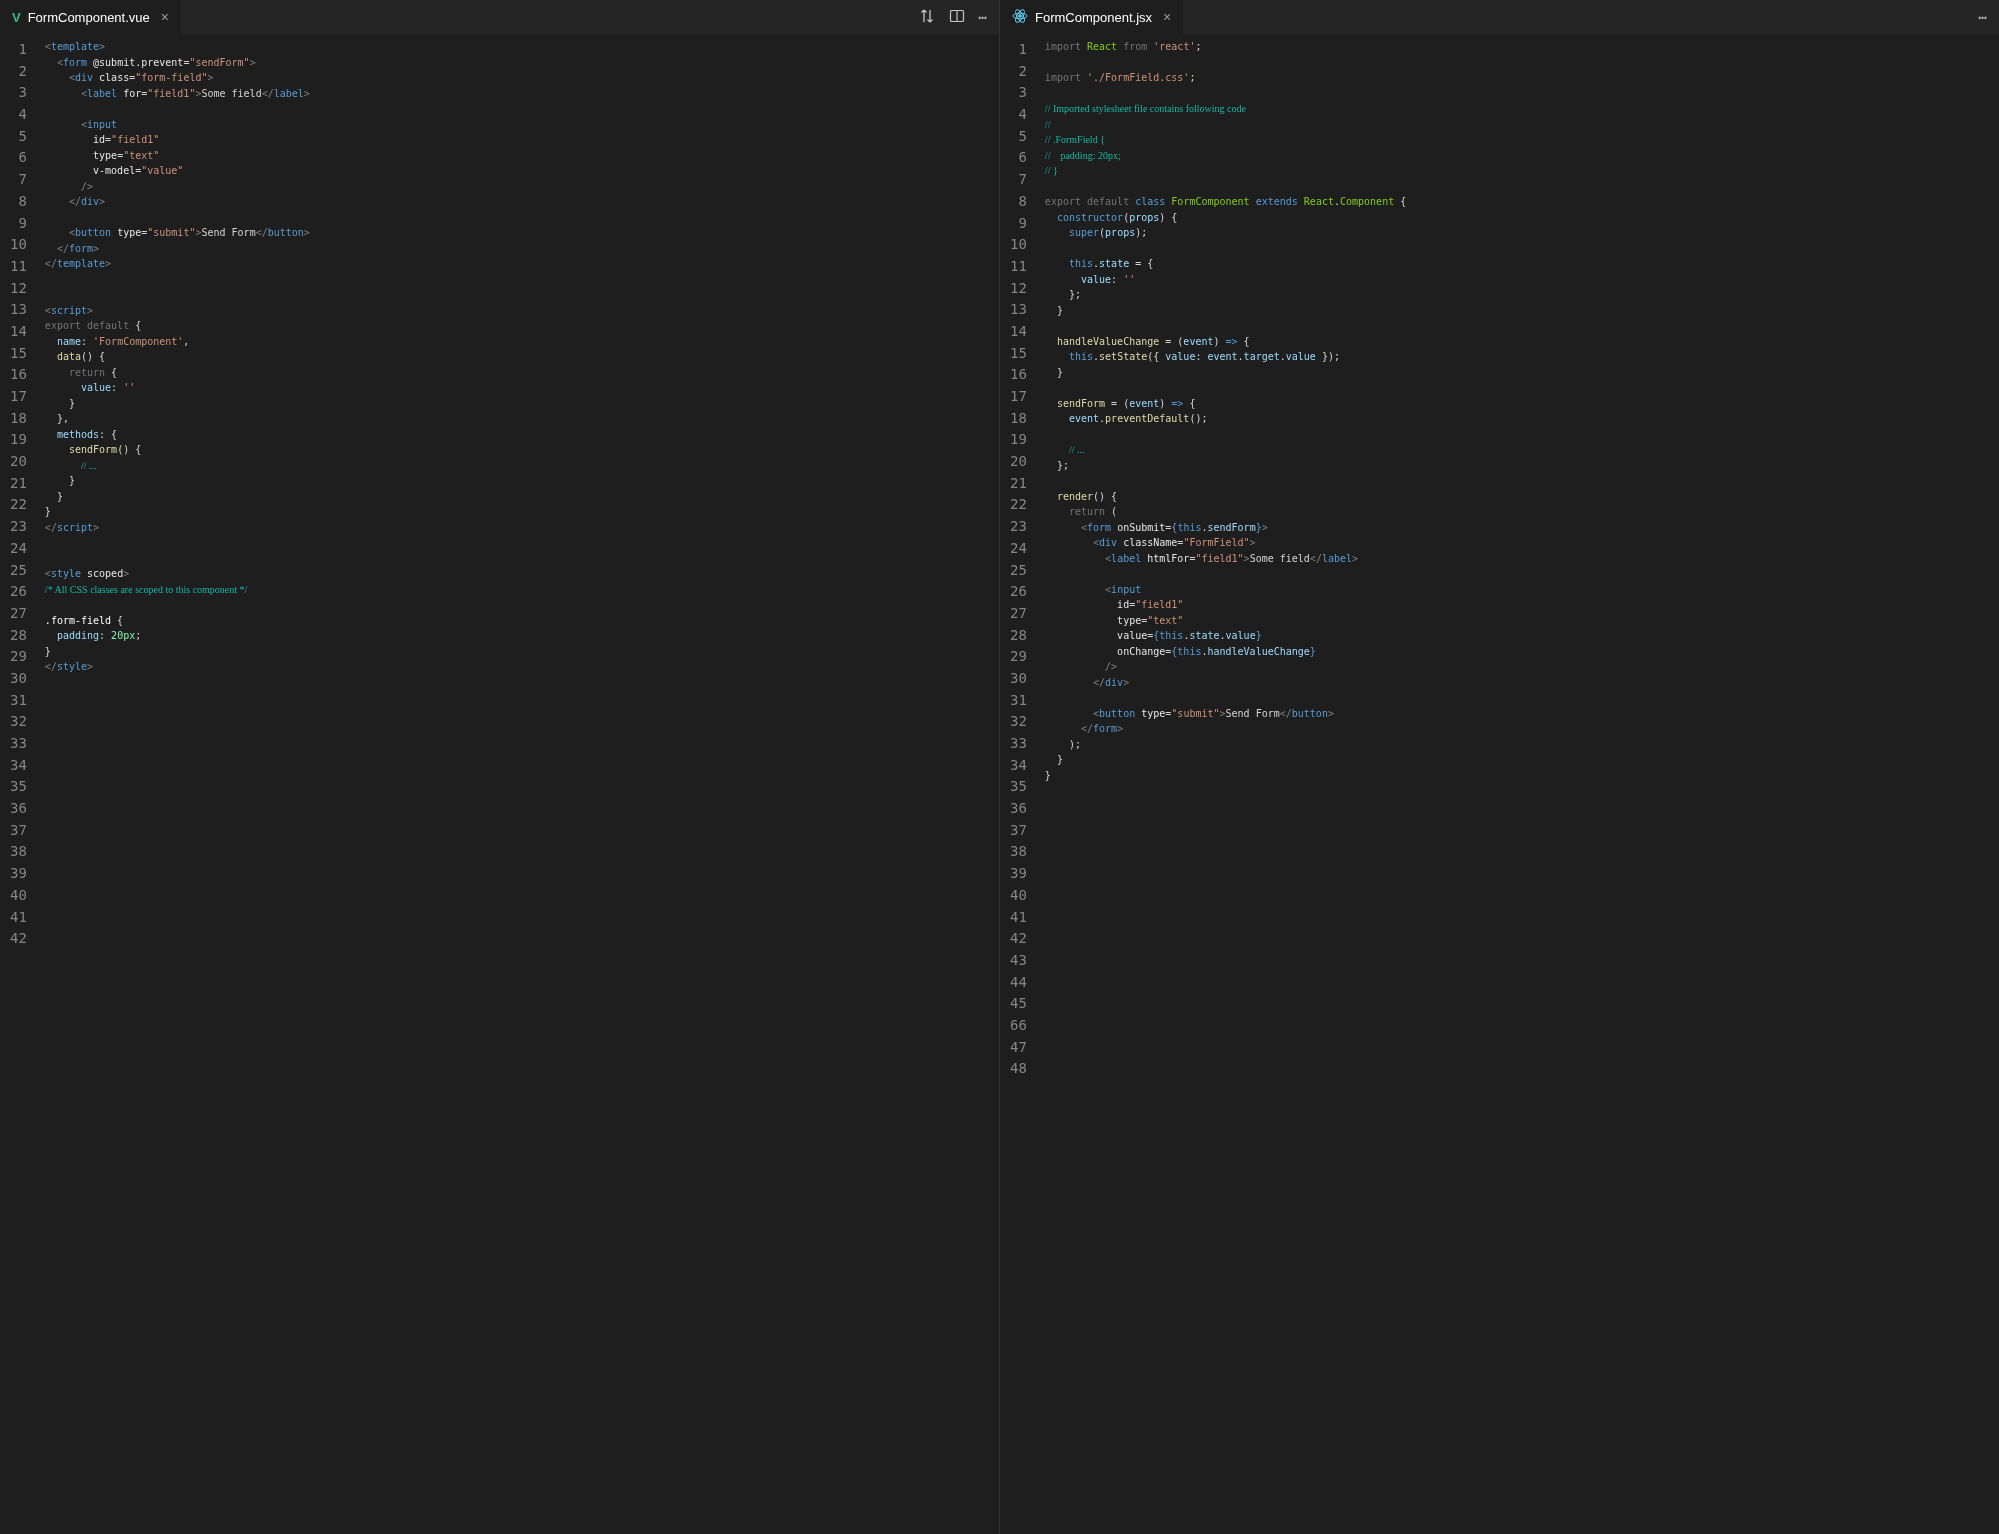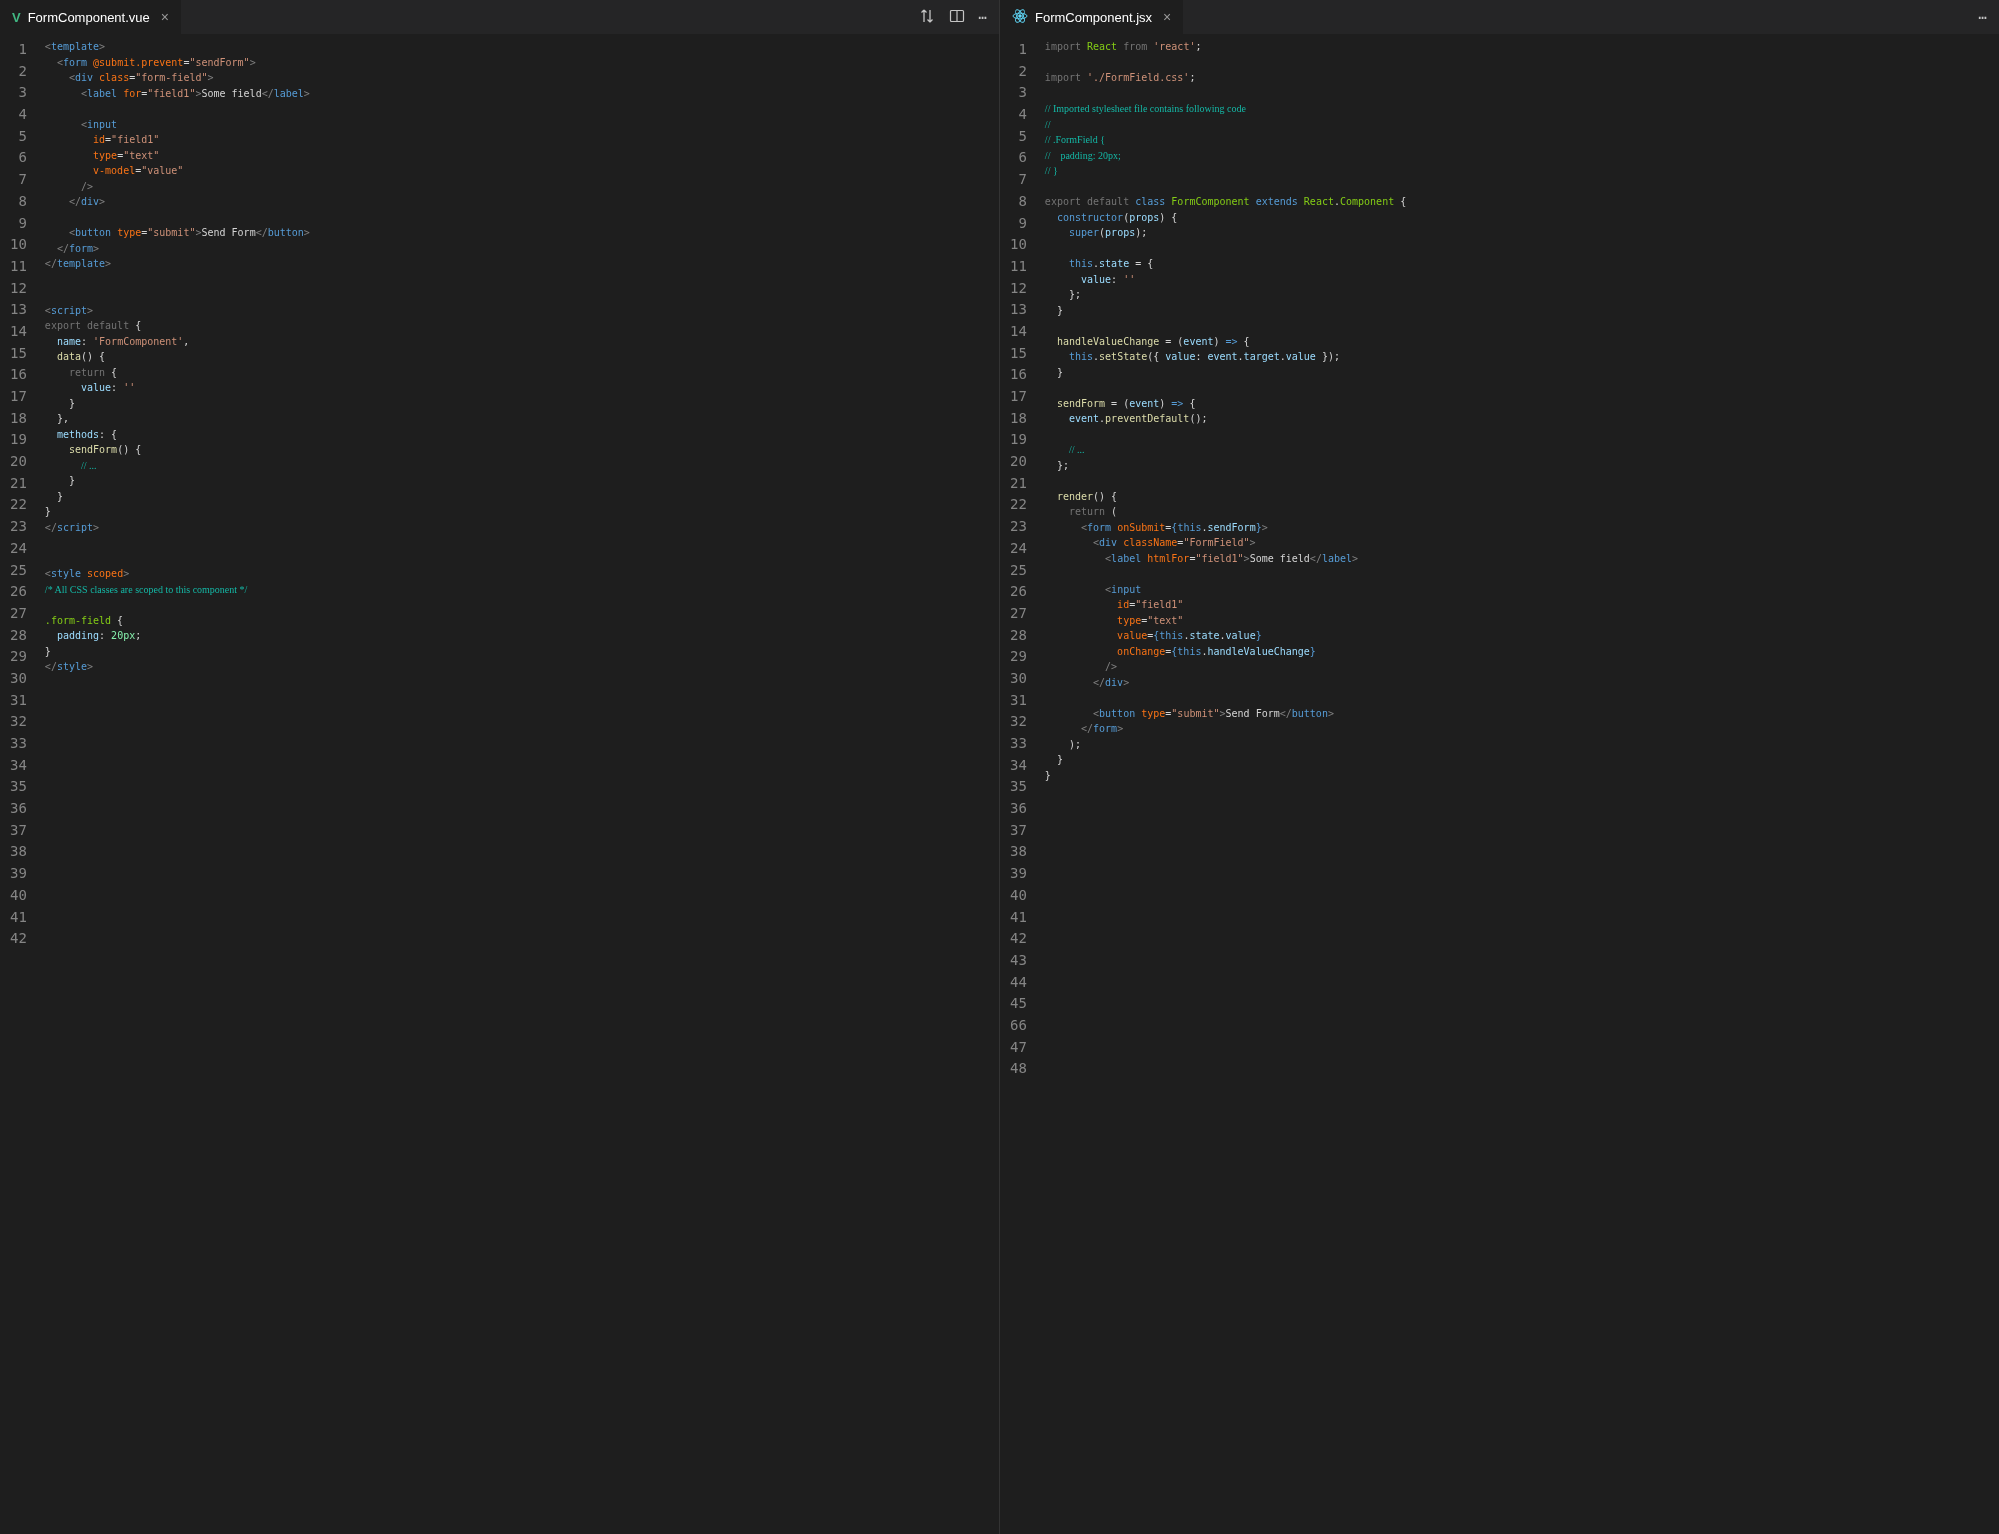--- a/index.html
+++ b/index.html
@@ -68,31 +68,31 @@
   flex: 1;
   font-size: 10px;
   line-height: 1.55;
   white-space: pre;
 }
 .code .line { height: 1.55em; }
 
 
 .p  { color: #808080; }   
 .tg { color: #569cd6; }   
-.at { color: #f97316; }   
+.at { color: #e5e5e5; }   
 .st { color: #ce9178; }   
 .kw { color: #569cd6; }   
 .kp { color: #737373; }   
 .cl { color: #84cc16; }   
 .fn { color: #dcdcaa; }   
 .nm { color: #86efac; }   
 .cm { color: #14b8a6; font-family: Liberation Serif, serif; }   
 .id { color: #9cdcfe; }   
 .op { color: #d4d4d4; }   
-.cs { color: #84cc16; }   
+.cs { color: #ffffff; }   
 .jb { color: #569cd6; }   
 
 svg.ico { width: 16px; height: 16px; }
 </style>
 </head>
 <body>
 
 <div class="pane pane-left">
   <div class="tabbar">
     <div class="tab">

